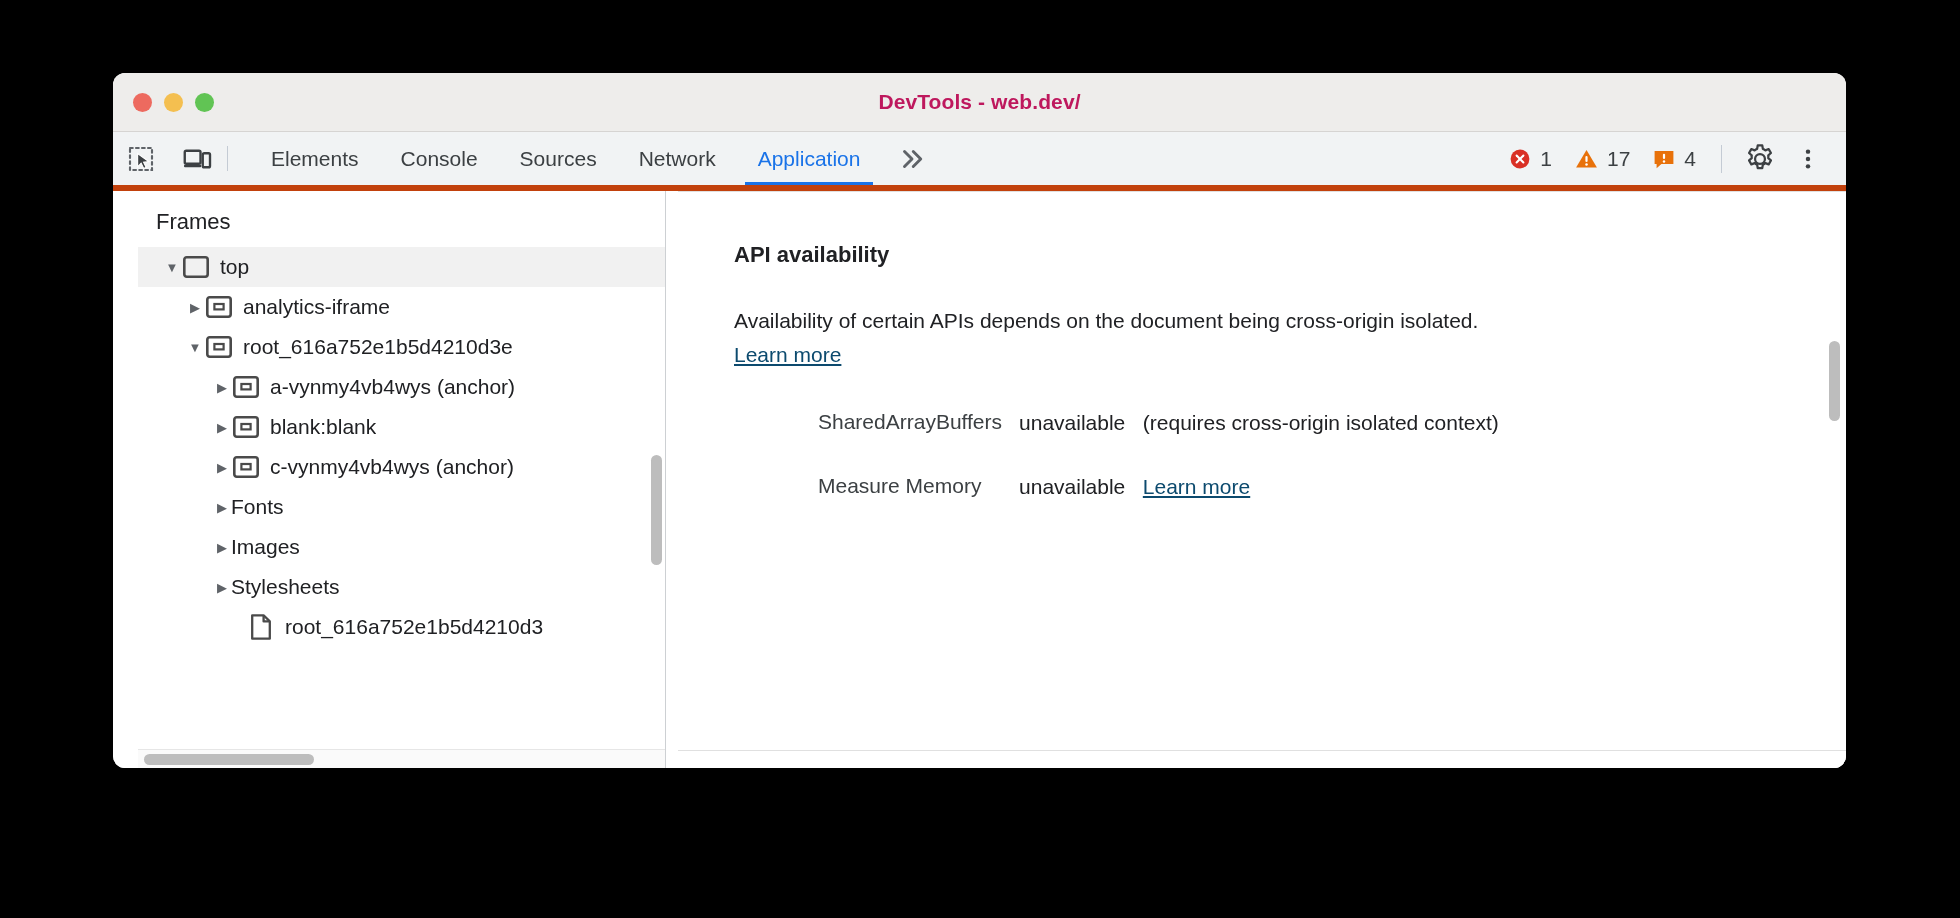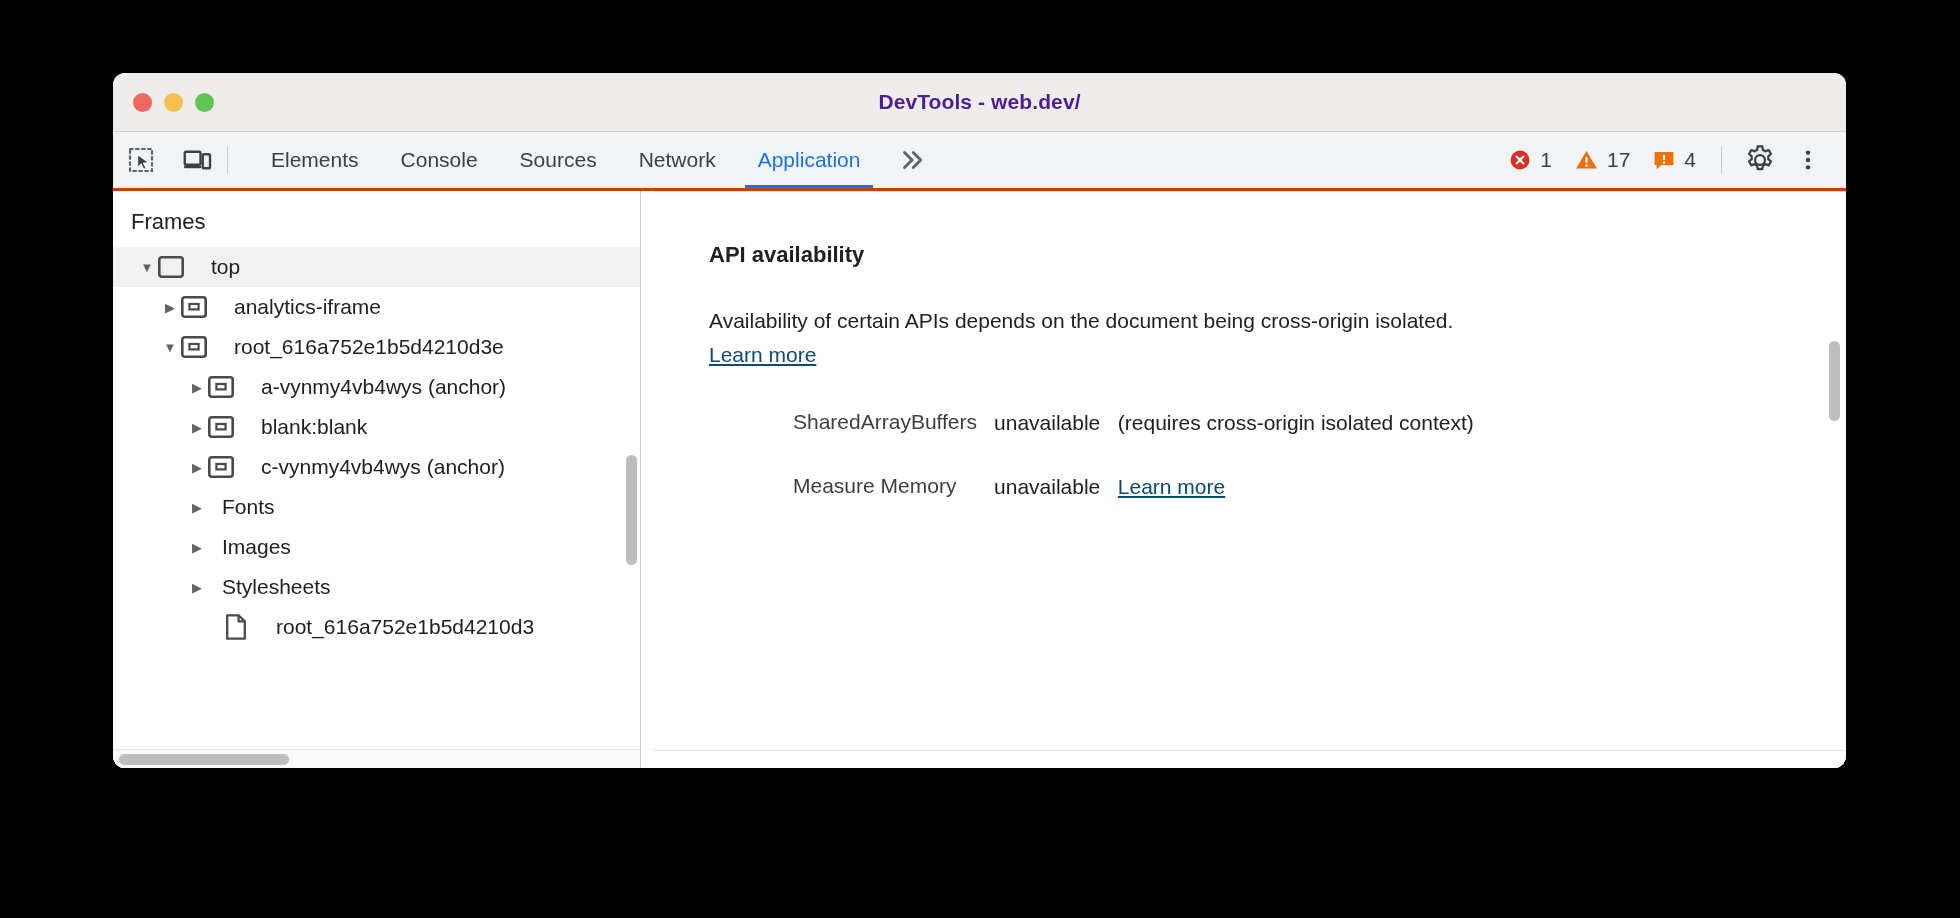--- a/index.html
+++ b/index.html
@@ -50,30 +50,30 @@
   }
   .light.red { background: #ed6a5f; }
   .light.yellow { background: #f4bf50; }
   .light.green { background: #61c454; }
   .window-title {
     position: absolute;
     left: 0; right: 0;
     text-align: center;
     font-size: 21px;
     font-weight: bold;
-    color: #4c1d95;
+    color: #be185d;
     letter-spacing: 0.1px;
   }
 
   
   .toolbar {
     position: relative;
     height: 59px;
     background: #f1f3f4;
-    border-bottom: 3px solid #c2410c;
+    border-bottom: 6px solid #c2410c;
     display: flex;
     align-items: stretch;
     box-sizing: border-box;
   }
   .tb-icon {
     display: flex;
     align-items: center;
     justify-content: center;
     width: 56px;
     cursor: pointer;
@@ -144,20 +144,21 @@
     align-items: center;
     justify-content: center;
     cursor: pointer;
   }
 
   
   .dt-body {
     display: flex;
     height: 578px;
     background: #ffffff;
+    padding-left: 25px;
   }
   .sidebar {
     width: 527px;
     position: relative;
     background: #ffffff;
     border-right: 1px solid #cdd0d3;
     overflow: hidden;
   }
   .sidebar-title {
     font-size: 22px;
@@ -190,21 +191,21 @@
   }
   .tw.spacer { visibility: hidden; }
   .row-icon {
     display: flex;
     align-items: center;
     justify-content: center;
     width: 30px;
     min-width: 30px;
     margin-right: 9px;
   }
-  .row-label { overflow: hidden; margin-left: 16px; }
+  .row-label { overflow: hidden; }
 
   .hscroll {
     position: absolute;
     left: 0;
     bottom: 0;
     height: 19px;
     width: 100%;
     background: #fafafa;
     border-top: 1px solid #e6e6e6;
   }

